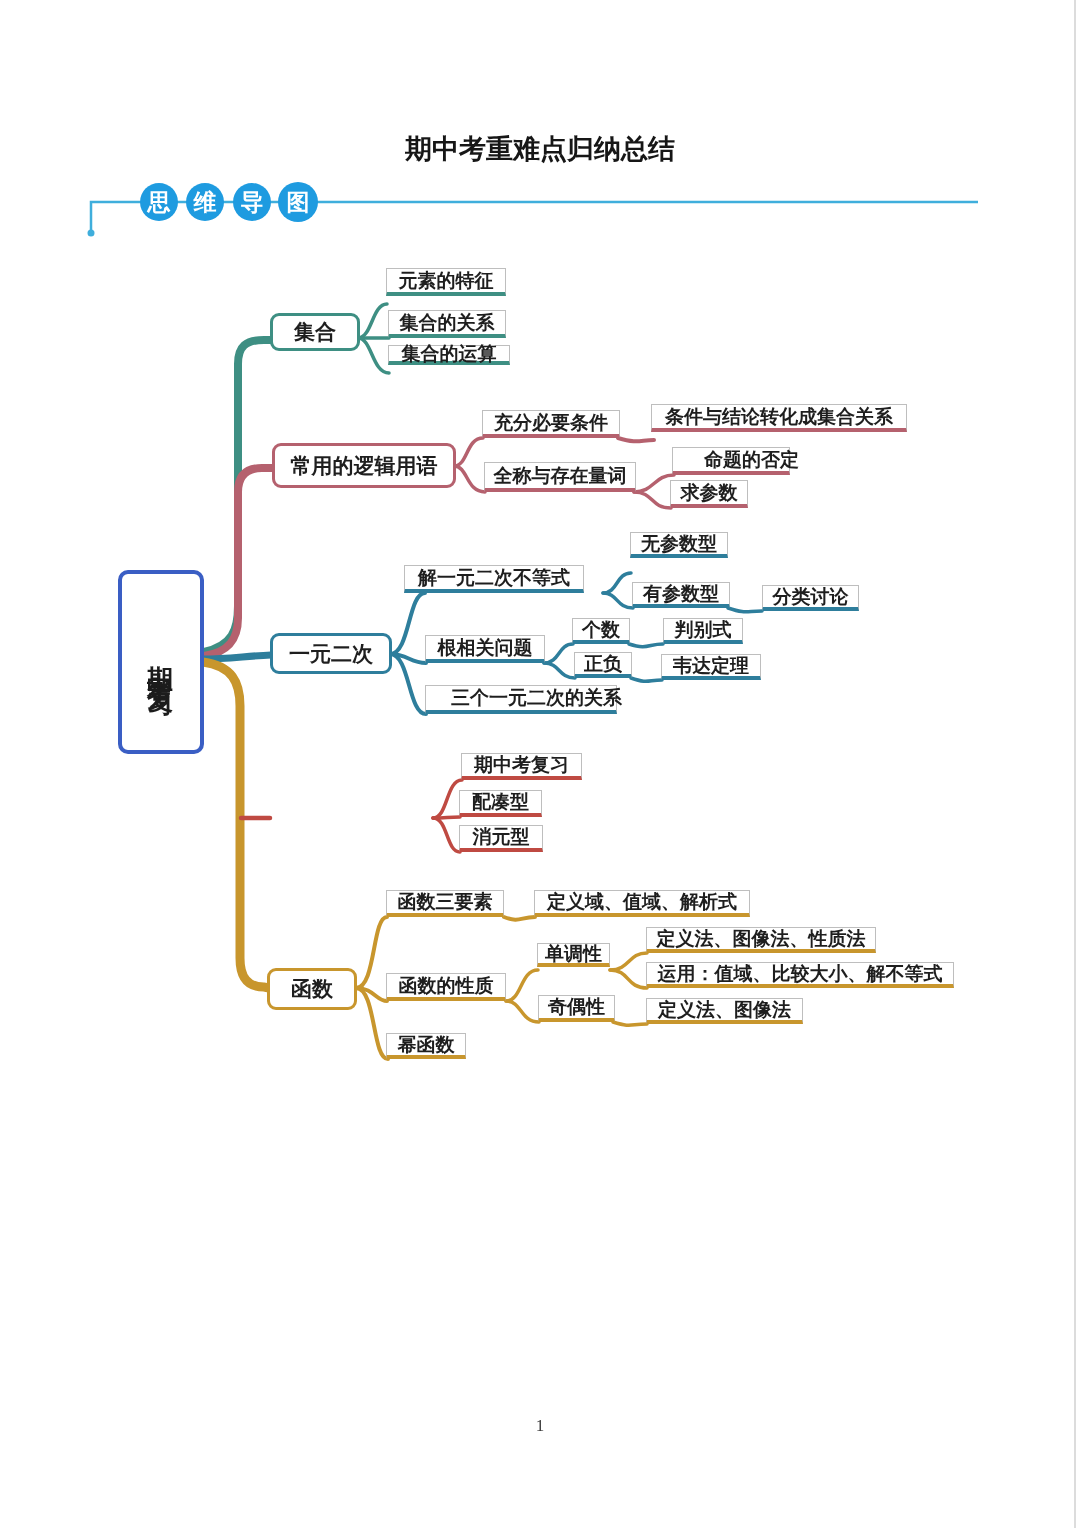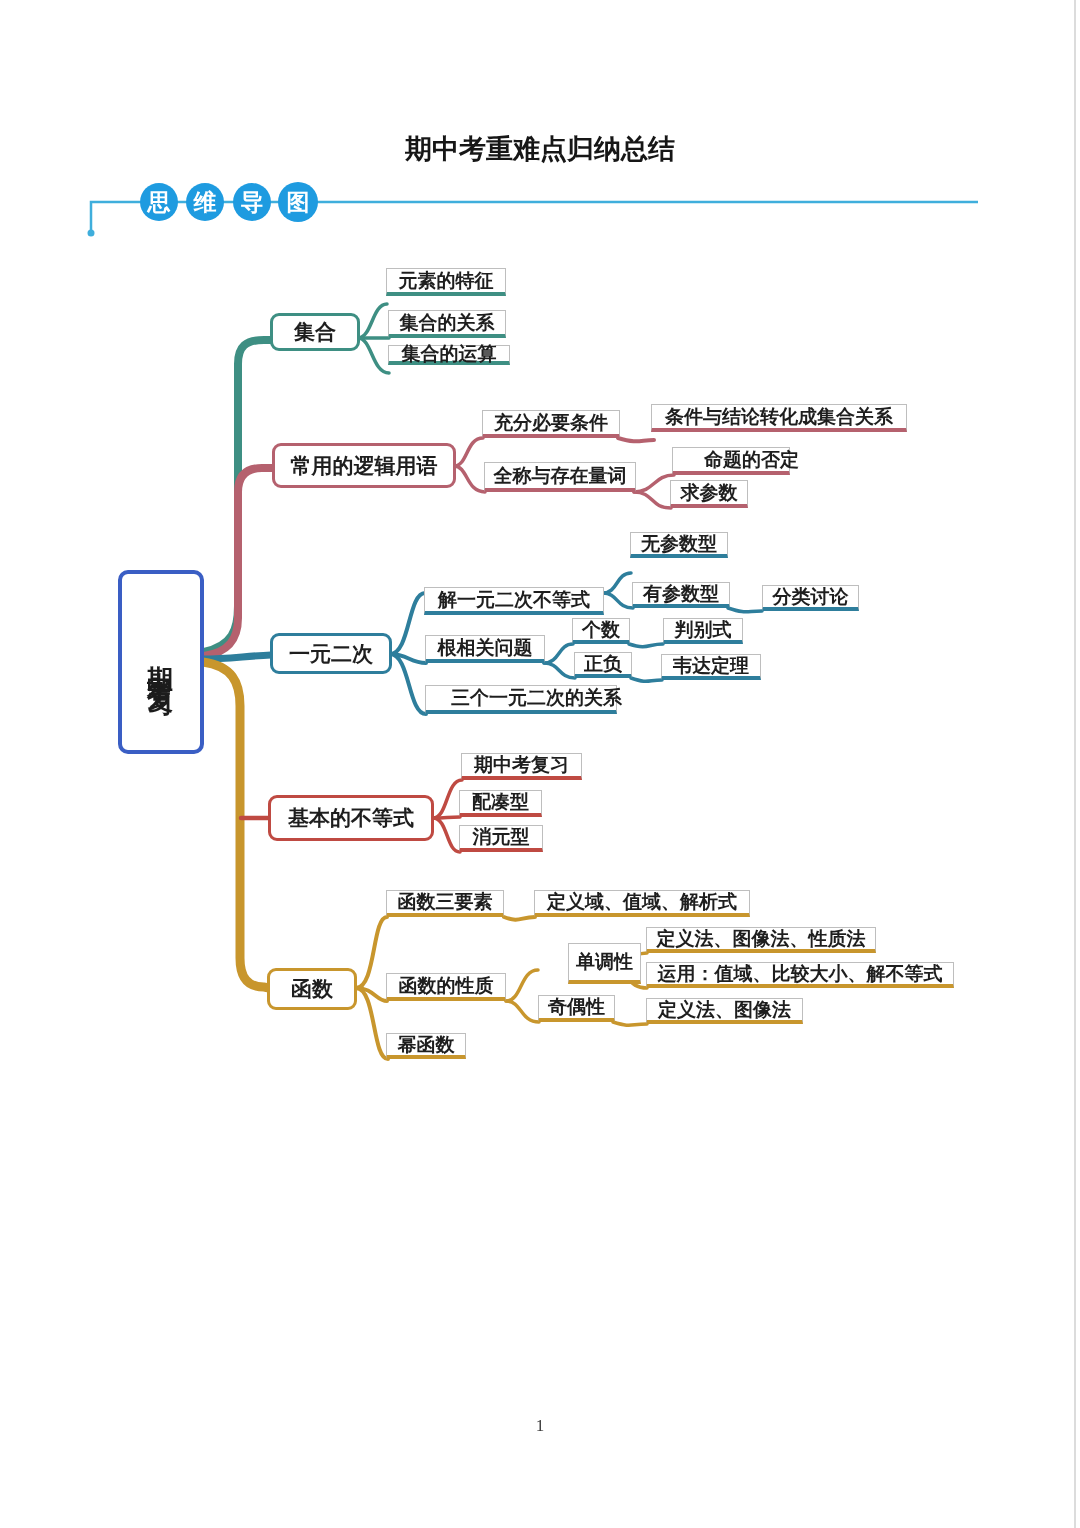--- a/index.html
+++ b/index.html
@@ -132,21 +132,21 @@
   <div class="leaf b-rose" style="left:672px;top:447px;width:118px;height:28px;padding-left:46px;">
       <span>命题的否定</span>
     </div>
   <div class="leaf b-rose" style="left:670px;top:480px;width:78px;height:28px;">
       <span>求参数</span>
     </div>
 
   <div class="topic b-tblue" style="left:270px;top:633px;width:122px;height:41px;">
       <span>一元二次</span>
     </div>
-  <div class="leaf b-tblue" style="left:424px;top:565px;width:180px;height:28px;margin-top:22px;">
+  <div class="leaf b-tblue" style="left:404px;top:565px;width:180px;height:28px;">
       <span>解一元二次不等式</span>
     </div>
   <div class="leaf b-tblue" style="left:630px;top:532px;width:98px;height:26px;">
       <span>无参数型</span>
     </div>
   <div class="leaf b-tblue" style="left:632px;top:582px;width:98px;height:26px;">
       <span>有参数型</span>
     </div>
   <div class="leaf b-tblue" style="left:762px;top:585px;width:97px;height:26px;">
       <span>分类讨论</span>
@@ -163,23 +163,20 @@
   <div class="leaf b-tblue" style="left:574px;top:652px;width:58px;height:26px;">
       <span>正负</span>
     </div>
   <div class="leaf b-tblue" style="left:661px;top:654px;width:100px;height:26px;">
       <span>韦达定理</span>
     </div>
   <div class="leaf b-tblue" style="left:425px;top:685px;width:192px;height:29px;padding-left:36px;">
       <span>三个一元二次的关系</span>
     </div>
 
-  <div class="topic b-red" style="left:268px;top:795px;width:166px;height:46px;">
-      <span>基本的不等式</span>
-    </div>
   <div class="leaf b-red" style="left:461px;top:753px;width:121px;height:27px;">
       <span>期中考复习</span>
     </div>
   <div class="leaf b-red" style="left:459px;top:790px;width:83px;height:27px;">
       <span>配凑型</span>
     </div>
   <div class="leaf b-red" style="left:459px;top:825px;width:84px;height:27px;">
       <span>消元型</span>
     </div>
 
@@ -188,21 +185,21 @@
     </div>
   <div class="leaf b-gold" style="left:386px;top:890px;width:118px;height:27px;">
       <span>函数三要素</span>
     </div>
   <div class="leaf b-gold" style="left:534px;top:890px;width:216px;height:27px;">
       <span>定义域、值域、解析式</span>
     </div>
   <div class="leaf b-gold" style="left:386px;top:973px;width:120px;height:28px;">
       <span>函数的性质</span>
     </div>
-  <div class="leaf b-gold" style="left:568px;top:943px;width:73px;height:41px;">
+  <div class="leaf b-gold" style="left:537px;top:943px;width:73px;height:24px;">
       <span>单调性</span>
     </div>
   <div class="leaf b-gold" style="left:646px;top:927px;width:230px;height:26px;">
       <span>定义法、图像法、性质法</span>
     </div>
   <div class="leaf b-gold" style="left:646px;top:962px;width:308px;height:26px;">
       <span>运用：值域、比较大小、解不等式</span>
     </div>
   <div class="leaf b-gold" style="left:538px;top:995px;width:77px;height:27px;">
       <span>奇偶性</span>

